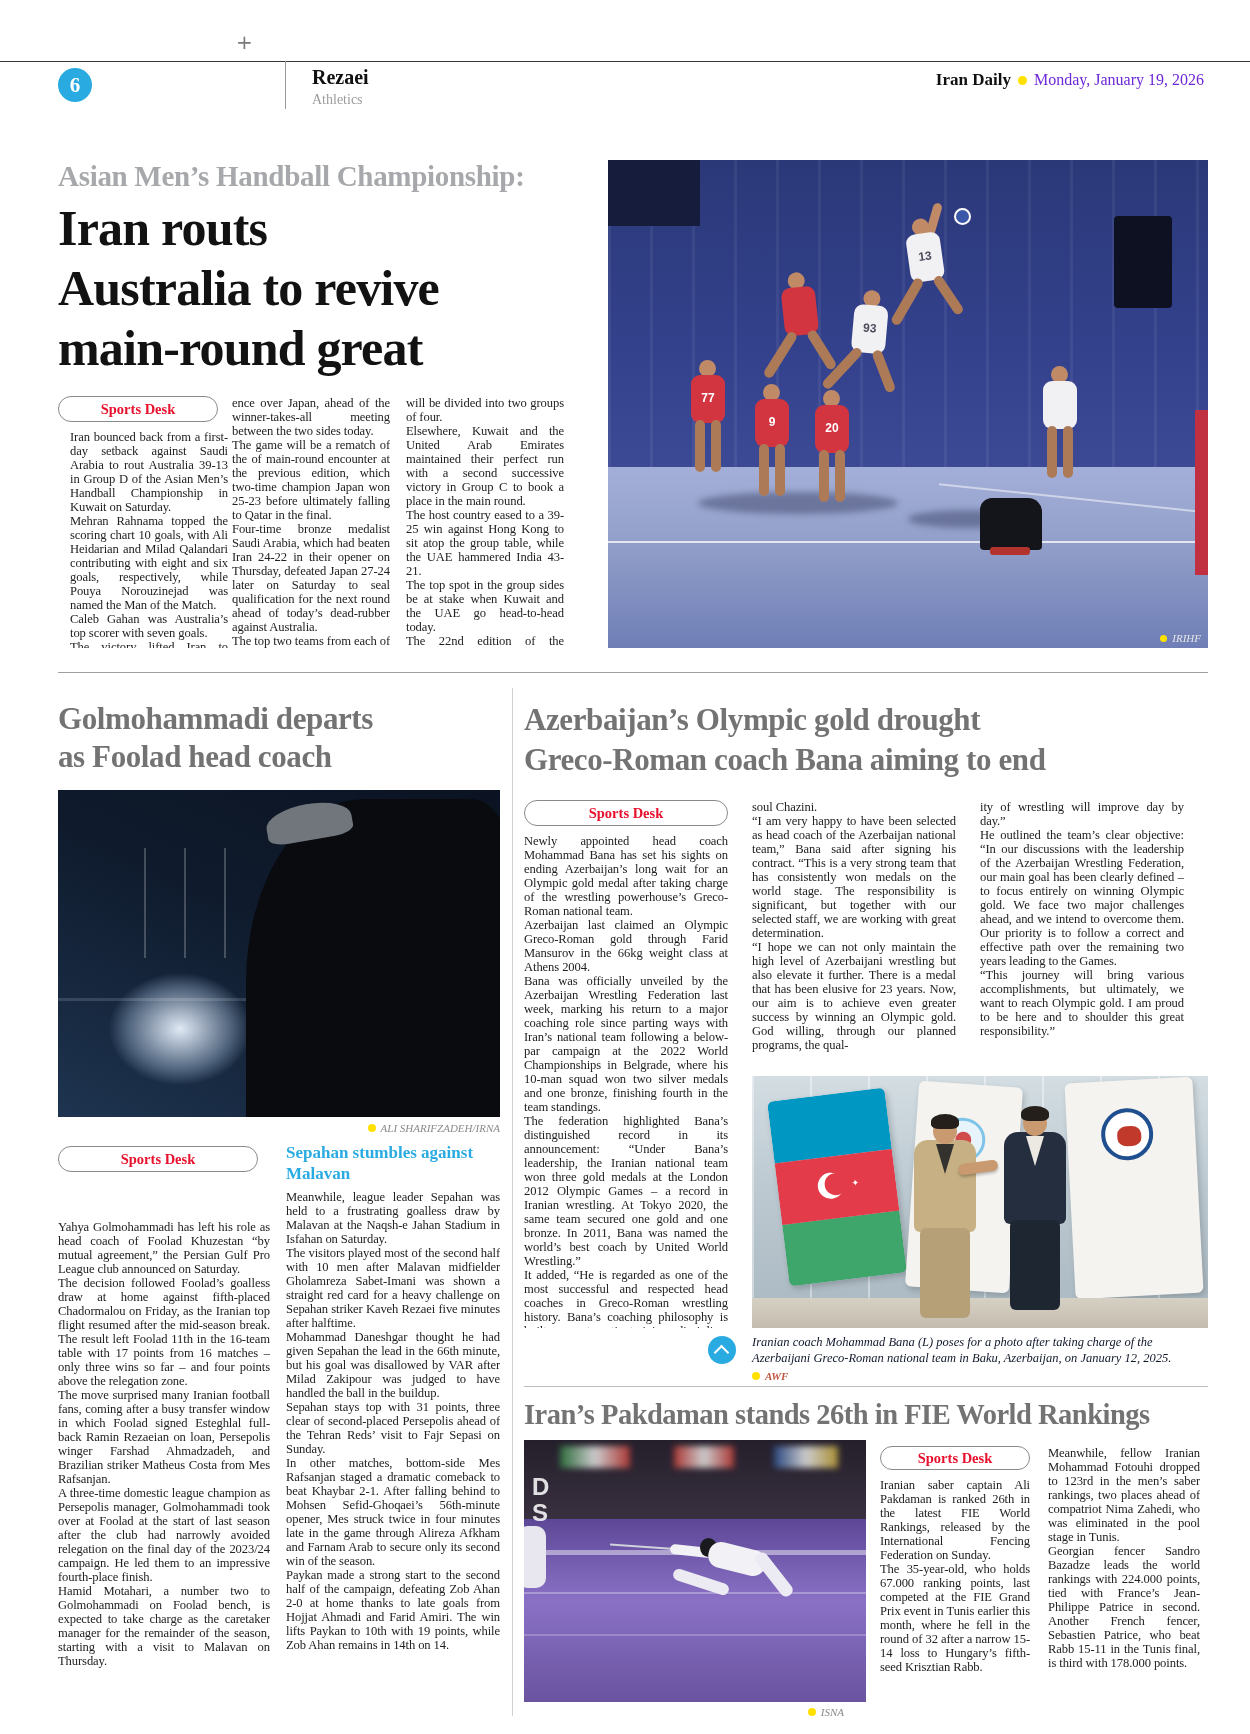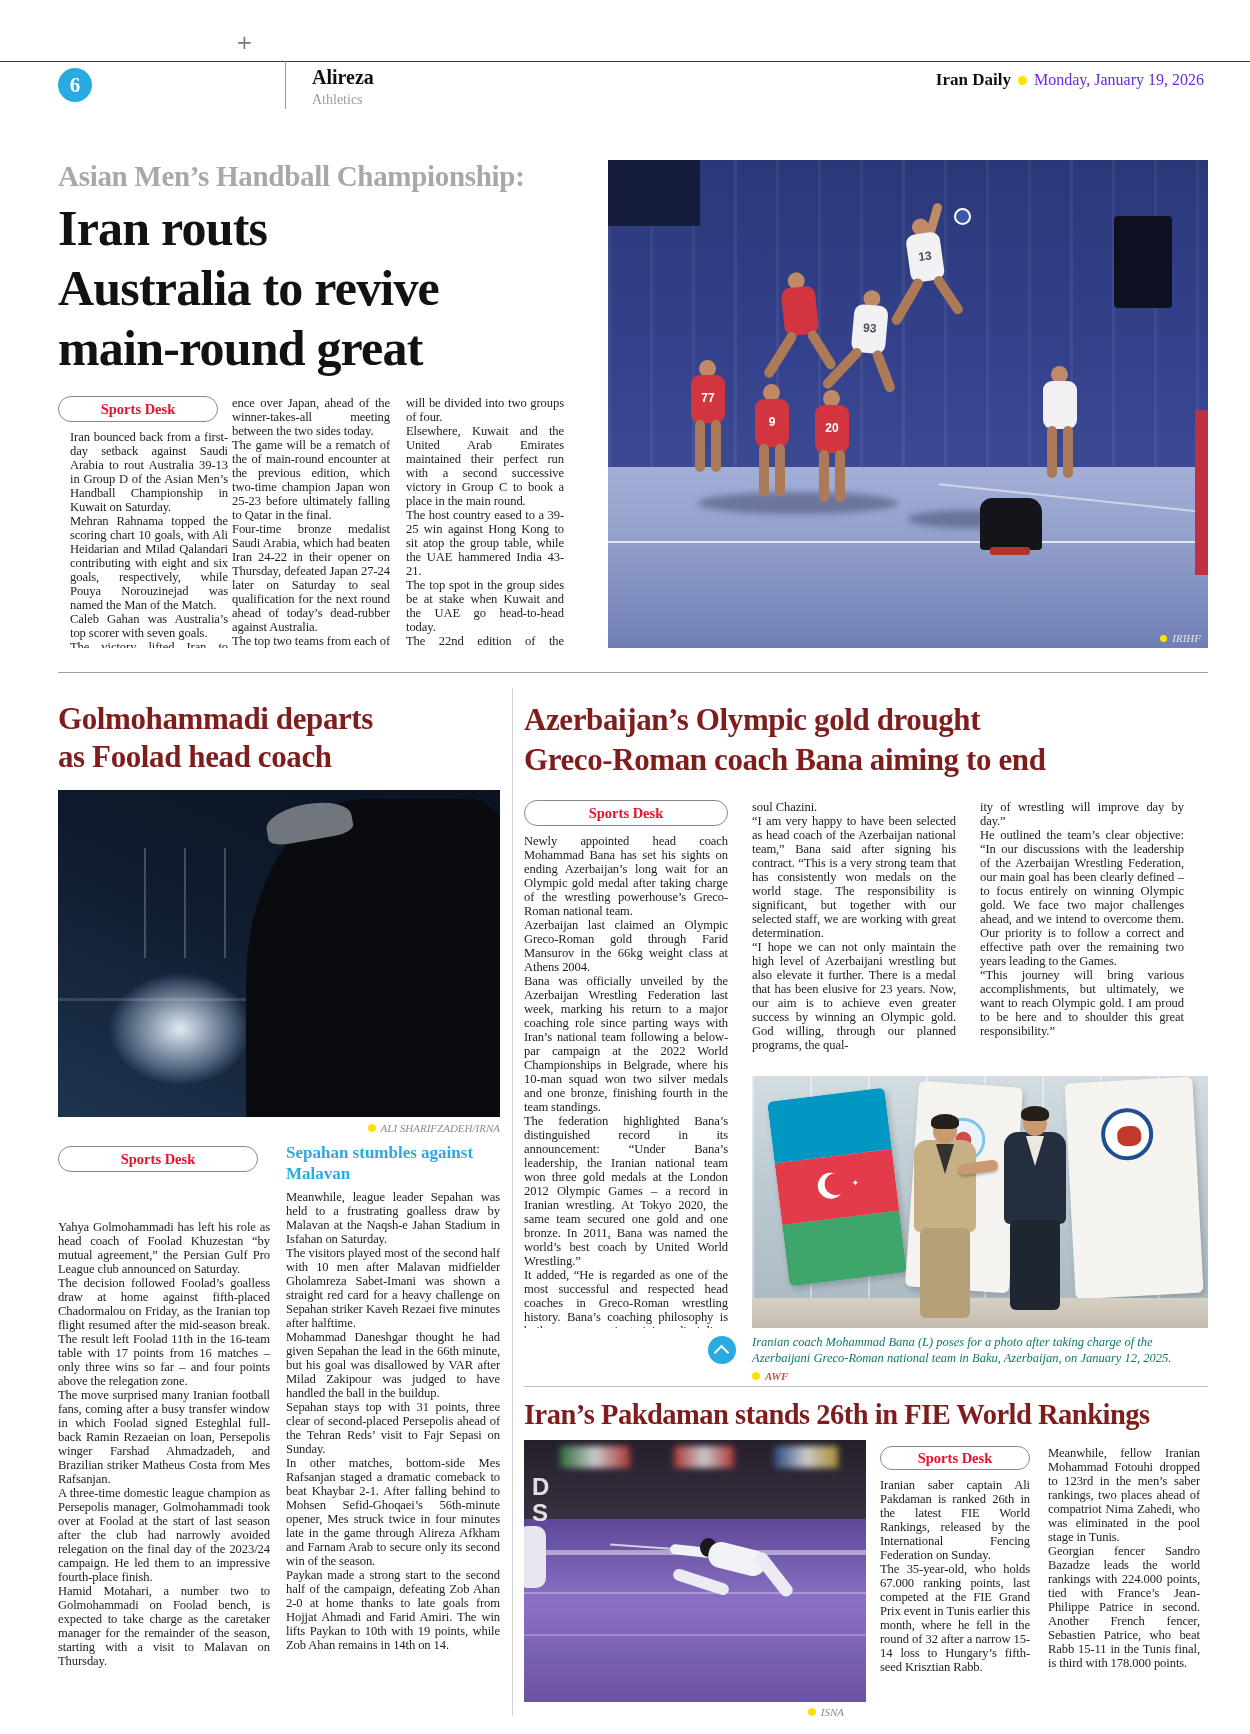--- a/index.html
+++ b/index.html
@@ -20,29 +20,29 @@
   .section-title { left:312px; top:66px; font:700 20px "Liberation Serif",serif; color:#101010; }
   .section-sub { left:312px; top:92px; font:400 14px "Liberation Serif",serif; color:#9b9b9b; }
   .masthead-row { top:70px; right:46px; display:flex; align-items:center; gap:7px; }
   .masthead { font:700 17px "Liberation Serif",serif; color:#101010; }
   .date { font:400 16px "Liberation Serif",serif; color:#6d28d9; }
   .ydot { width:9px; height:9px; border-radius:50%; background:#FFE100; display:inline-block; }
 
   
   .kicker { left:58px; top:160px; width:520px; font:700 29px "Liberation Serif",serif; color:#a6a8ab; letter-spacing:-0.3px; }
   .h1 { left:58px; top:198px; width:520px; font:700 50px/60px "Liberation Serif",serif; color:#121212; letter-spacing:-0.8px; }
-  .h2 { font:700 31px/38px "Liberation Serif",serif; color:#7f1d1d; letter-spacing:-0.4px; }
+  .h2 { font:700 31px/38px "Liberation Serif",serif; color:#737373; letter-spacing:-0.4px; }
   .badge { height:26px; border:1px solid #8a8a8a; border-radius:14px; display:flex; align-items:center; justify-content:center;
     font:700 14.5px "Liberation Serif",serif; color:#E8112D; background:#fff; }
   .colbox { font:400 12.6px/14px "Liberation Serif",serif; color:#222; text-align:justify; overflow:hidden; letter-spacing:-0.1px; }
   .colbox p { margin:0; }
   .subhead { font:700 17px/21px "Liberation Serif",serif; color:#29ABE2; }
   .credit { display:flex; align-items:center; gap:5px; font:italic 400 11px "Liberation Serif",serif; color:#8a8a8a; }
   .credit .ydot { width:8px; height:8px; }
-  .caption { font:italic 400 12.5px/16px "Liberation Serif",serif; color:#0f766e; }
+  .caption { font:italic 400 12.5px/16px "Liberation Serif",serif; color:#0f172a; }
   .rule { background:#9f9f9f; }
 
   
   .photo1 { left:608px; top:160px; width:600px; height:488px; overflow:hidden; background:#32408a; }
   .p1-curtain { position:absolute; left:0; top:0; width:100%; height:63%;
     background:linear-gradient(180deg,#2b3878 0%,#33418c 60%,#3c4a96 100%); }
   .p1-curtain:after { content:""; position:absolute; inset:0;
     background:repeating-linear-gradient(90deg,rgba(255,255,255,.06) 0 3px,rgba(0,0,0,0) 3px 42px); }
   .p1-floor { position:absolute; left:0; top:63%; width:100%; height:37%;
     background:linear-gradient(180deg,#a3afd8 0%,#8removed93a0ca 40%,#6f7eb6 100%);
@@ -155,21 +155,21 @@
 </style>
 </head>
 <body>
 
 <div class="page">
 
   <div class="abs reg-plus">+</div>
   <div class="abs top-rule"></div>
   <div class="abs page-circle">6</div>
   <div class="abs head-vline"></div>
-  <div class="abs section-title">Alireza</div>
+  <div class="abs section-title">Rezaei</div>
   <div class="abs section-sub">Athletics</div>
   <div class="abs masthead-row">
     <span class="masthead">Iran Daily</span>
     <span class="ydot"></span>
     <span class="date">Monday, January 19, 2026</span>
   </div>
 
   <div class="abs kicker">Asian Men’s Handball Championship:</div>
   <div class="abs h1">
     <div>Iran routs</div>

